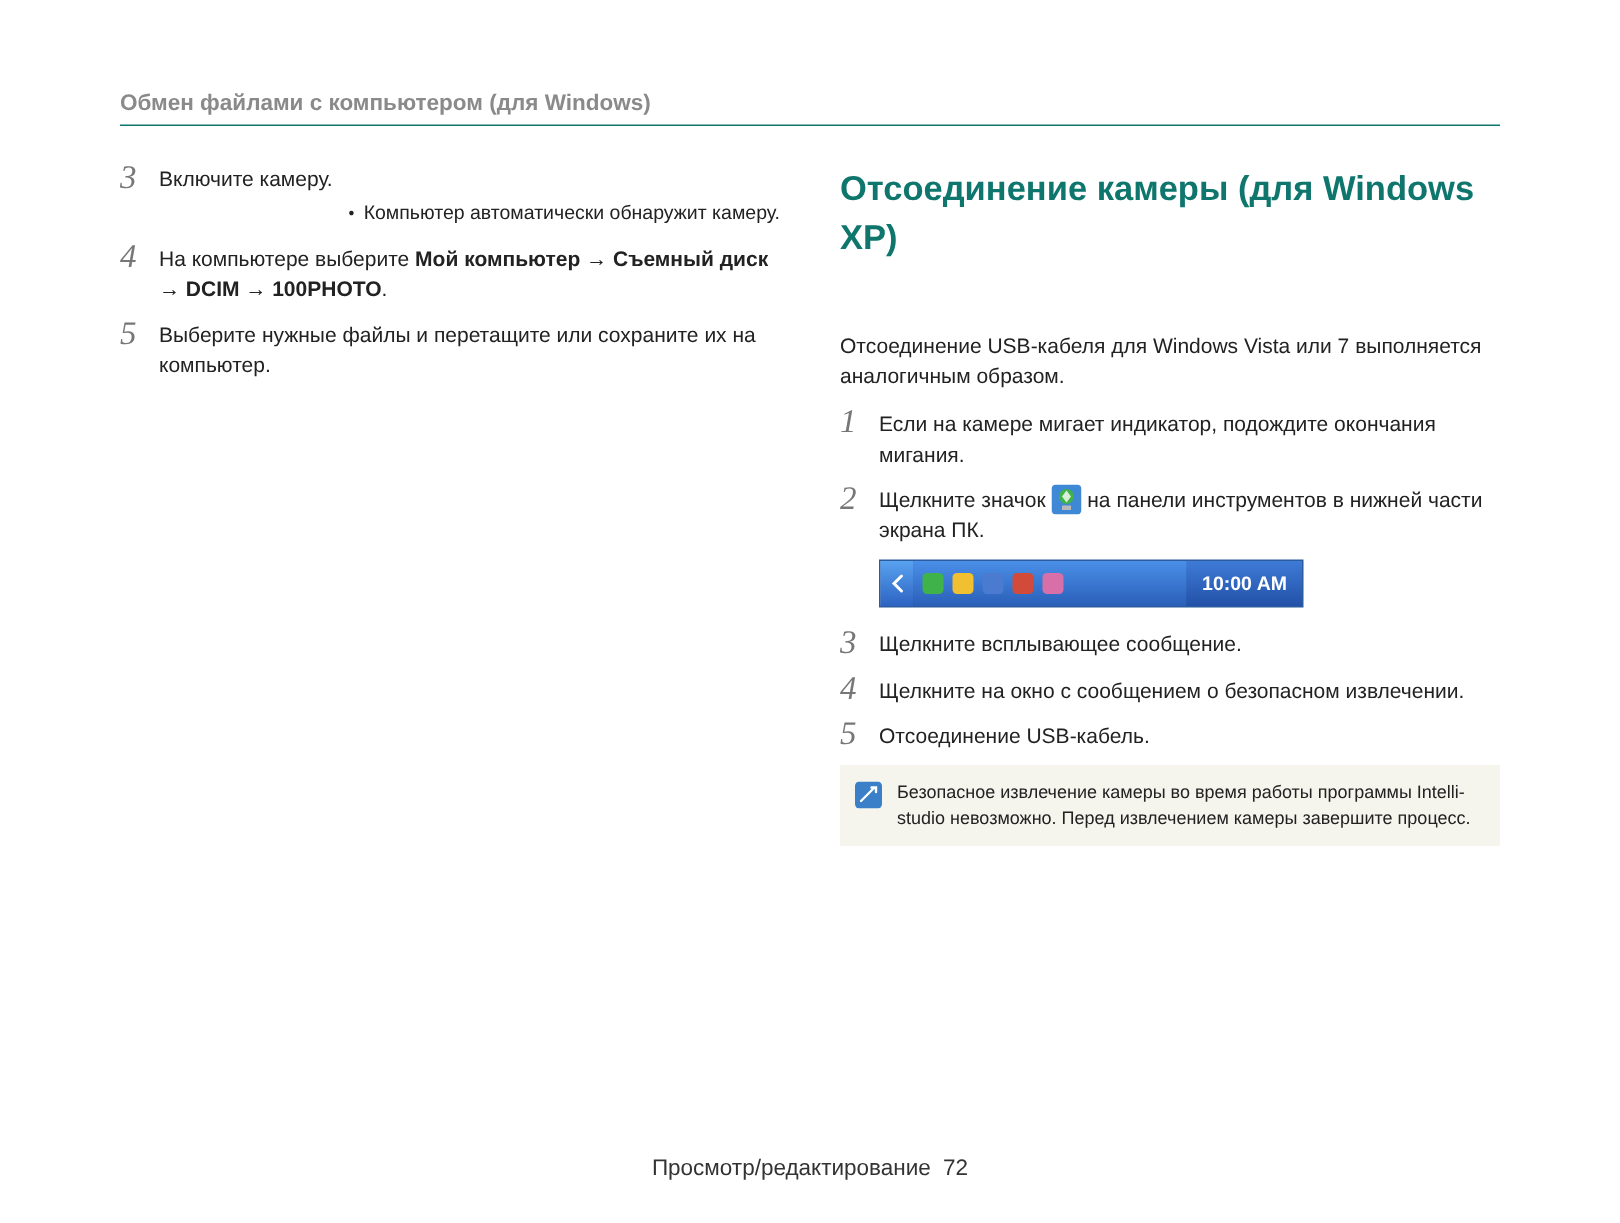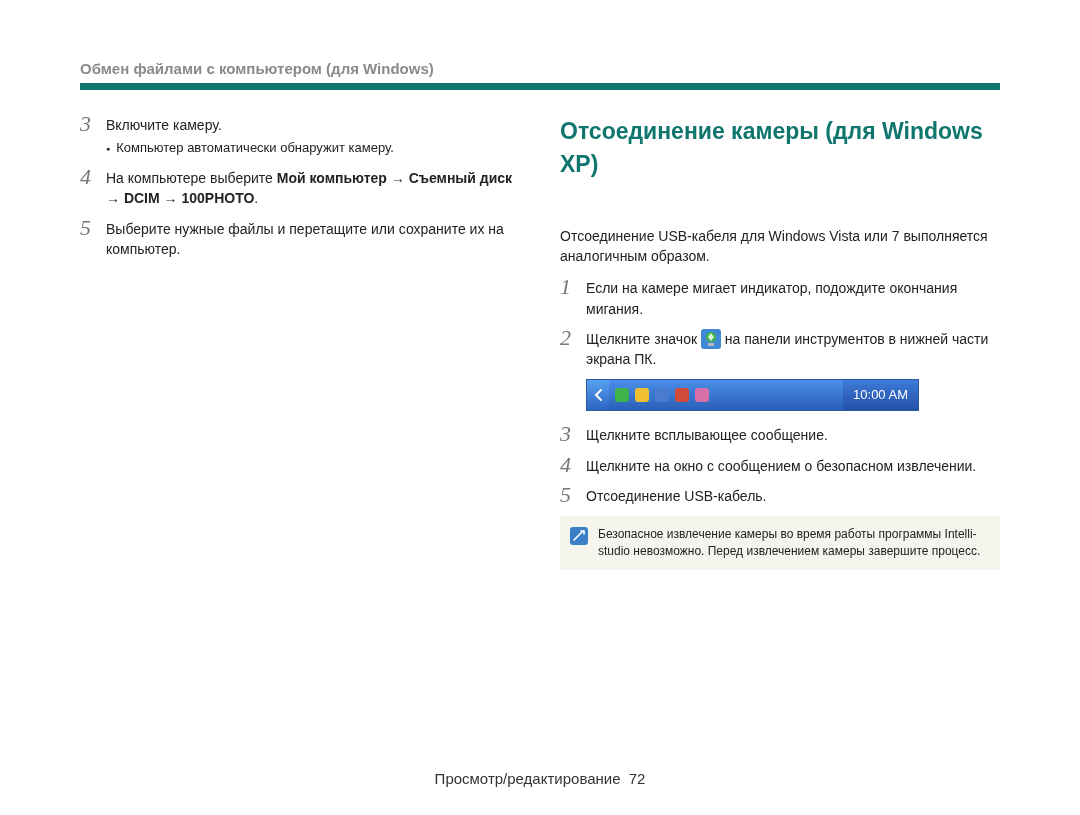--- a/index.html
+++ b/index.html
@@ -16,21 +16,21 @@
     width: 1080px;
     height: 815px;
     box-sizing: border-box;
     padding: 60px 80px 30px 80px;
   }
   .header {
     color: #8a8a8a;
     font-weight: bold;
     font-size: 15px;
     padding-bottom: 6px;
-    border-bottom: 7px solid #0f766e;
+    border-bottom: 1px solid #0f766e;
     margin-bottom: 25px;
   }
   .cols {
     display: flex;
     gap: 40px;
   }
   .col {
     flex: 1 1 50%;
     font-size: 14px;
     line-height: 1.45;
@@ -51,20 +51,21 @@
     margin-top: -2px;
   }
   .step-body {
     flex: 1;
   }
   .bullet {
     display: flex;
     align-items: flex-start;
     margin-top: 4px;
     font-size: 13px;
+    justify-content: flex-end;
   }
   .bullet::before {
     content: "●";
     font-size: 7px;
     margin-right: 6px;
     margin-top: 5px;
     color: #222;
   }
   .note {
     background: #f5f4ed;
@@ -95,27 +96,28 @@
     margin-top: 44px;
   }
   .inline-icon {
     display: inline-block;
     width: 20px;
     height: 20px;
     vertical-align: -5px;
   }
   .tray-img {
     margin: 6px 0 14px 26px;
-    width: 333px;
+    width: 283px;
     height: 32px;
     display: flex;
     align-items: center;
     border: 1px solid #2a5b9c;
     background: linear-gradient(#3e7bd6, #2351a8);
     box-sizing: border-box;
+    font-weight: bold;
   }
   .tray-left {
     width: 22px;
     height: 100%;
     background: linear-gradient(#58a2ef, #2d63c2);
     display:flex; align-items:center; justify-content:center;
   }
   .tray-left svg { display:block; }
   .tray-mid {
     flex:1;

